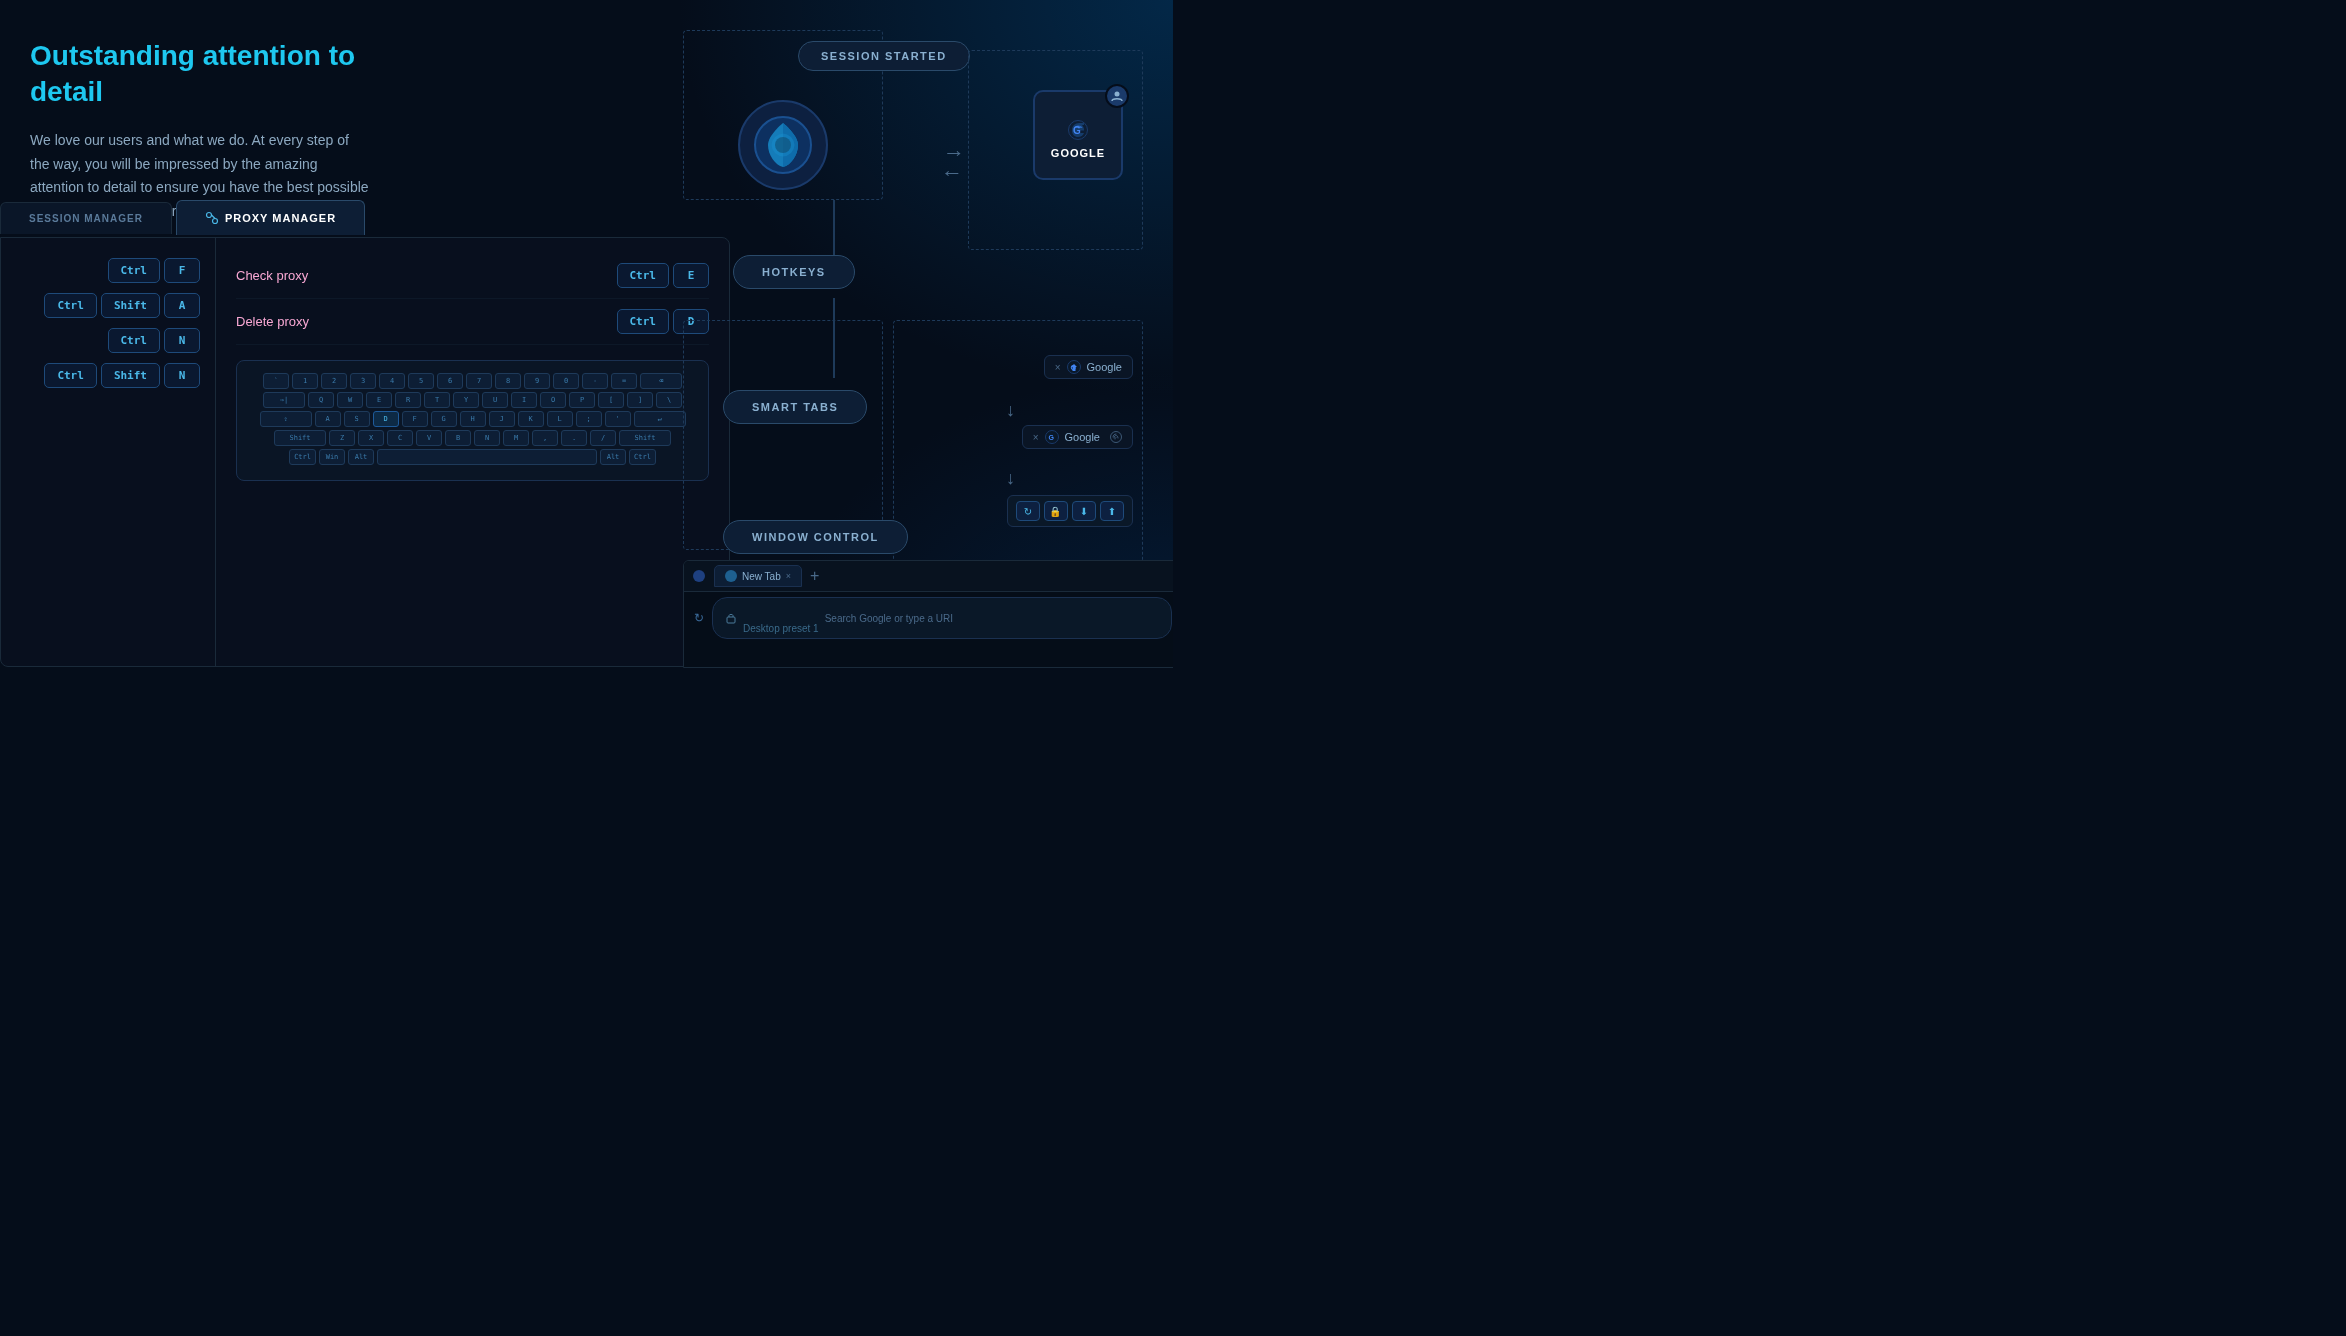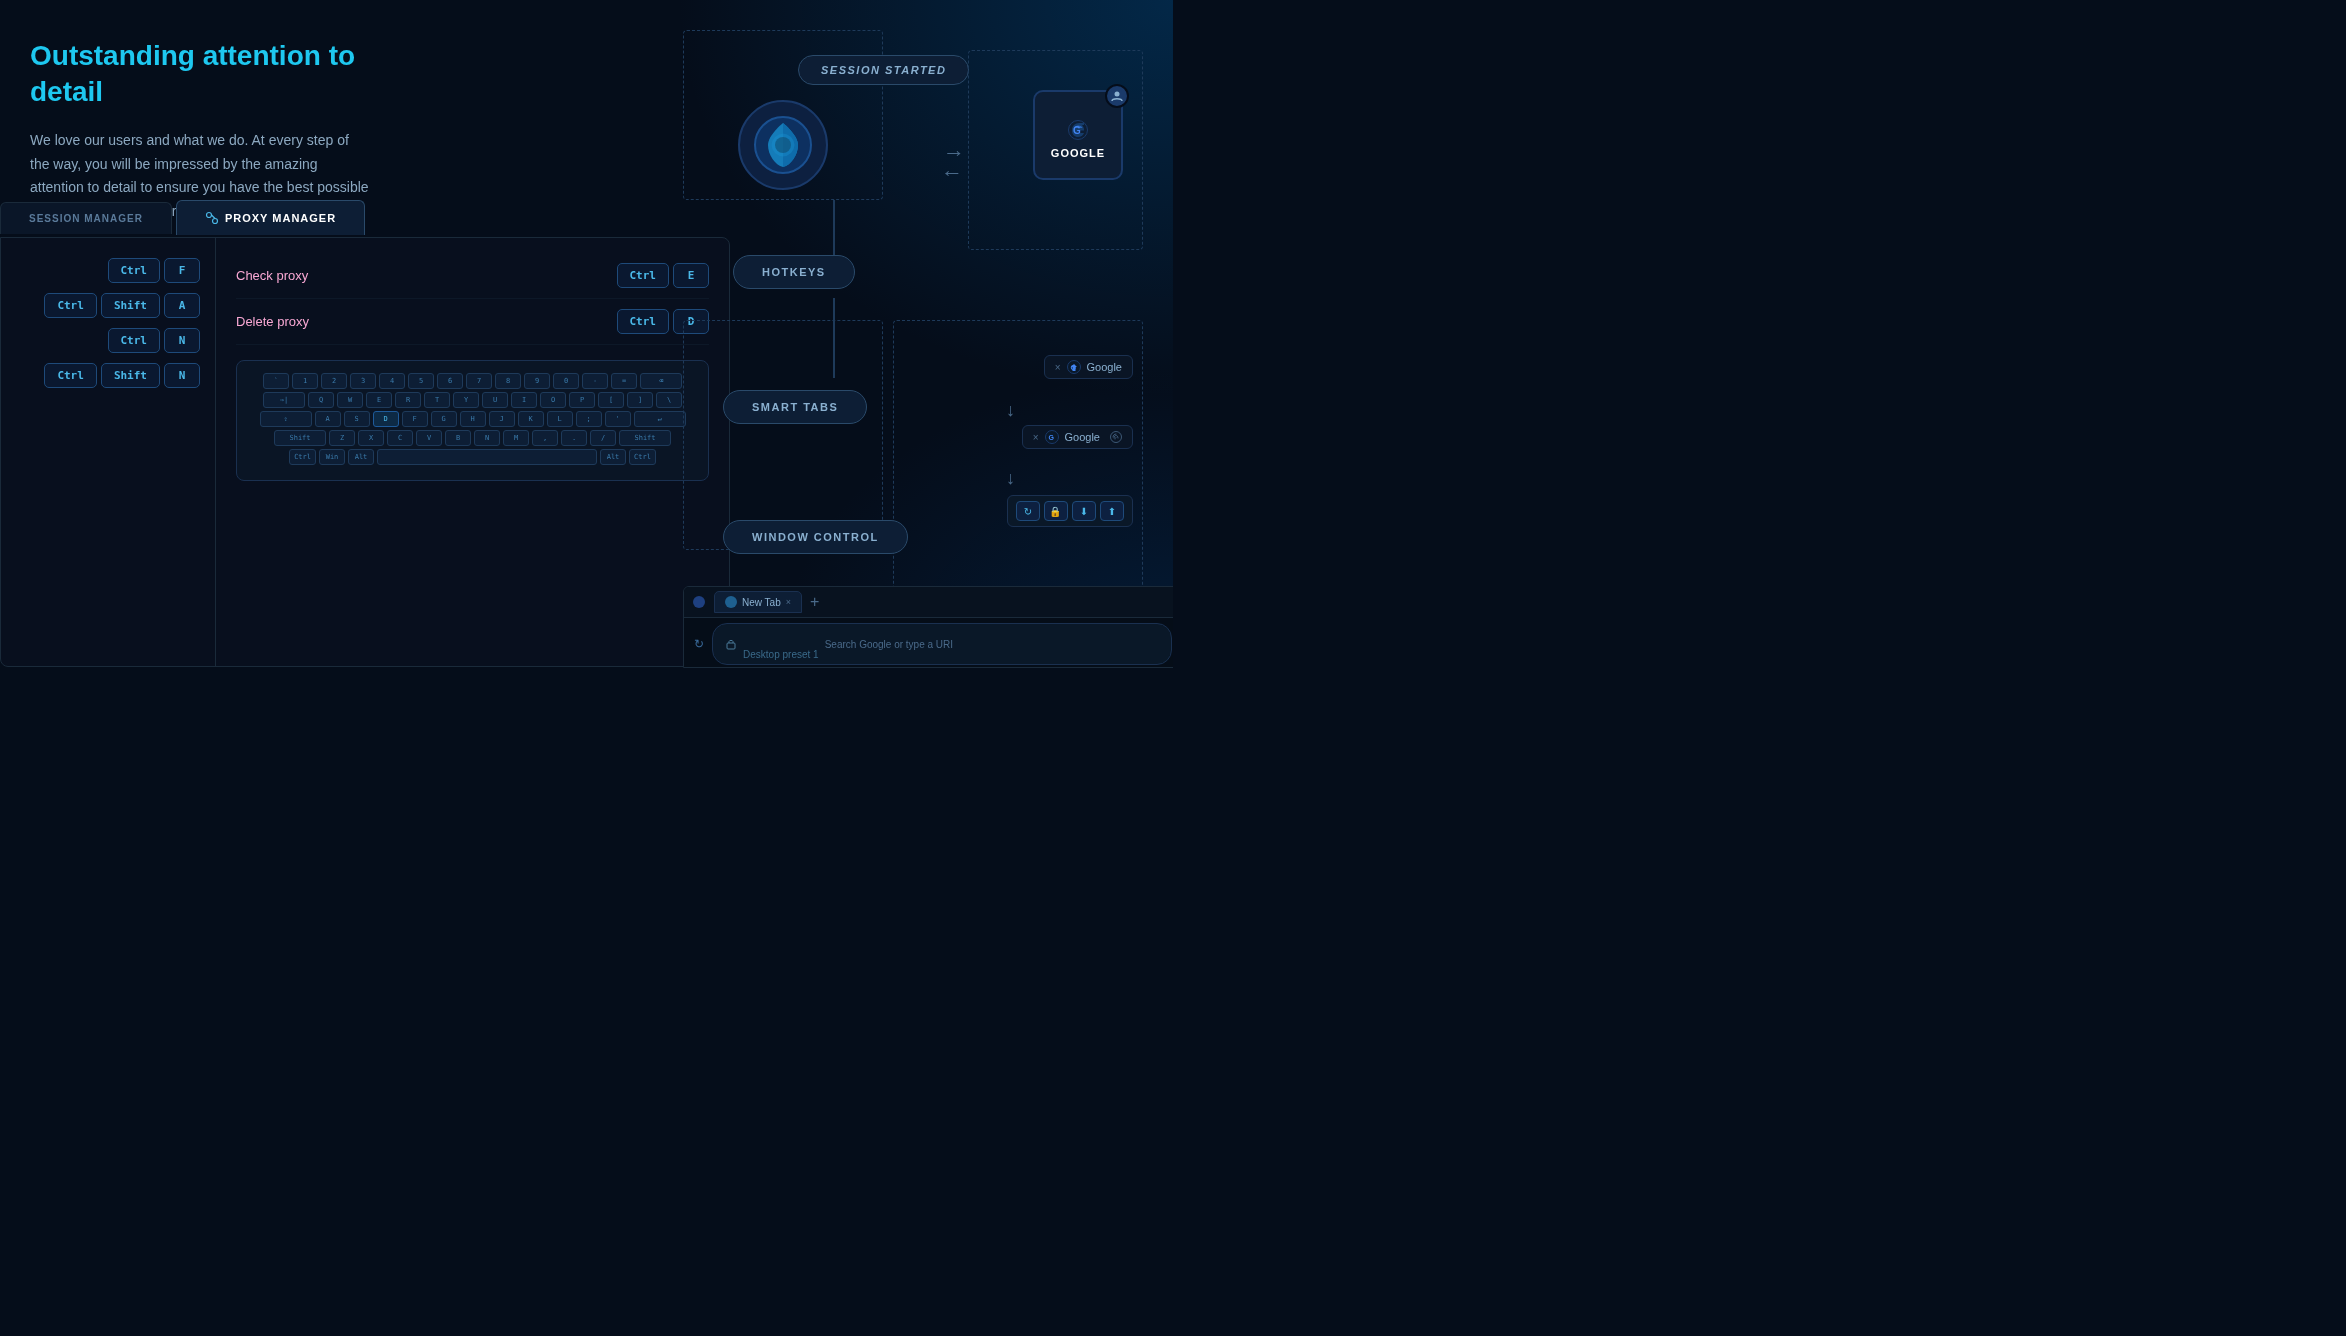--- a/index.html
+++ b/index.html
@@ -523,21 +523,21 @@
         <div class="key">Ctrl</div>
       </div>
     </div>
   </div>
 </div>
 
 <div class="diagram-section">
 
   <div class="dashed-box" style="top:30px; left:80px; width:200px; height:170px;"></div>
 
-  <div class="pill-label" style="top:55px; left:195px;font-style:italic;">SESSION STARTED</div>
+  <div class="pill-label" style="top:41px; left:195px;">SESSION STARTED</div>
 
   <div class="logo-circle" style="top:100px; left:135px;">
 
     <svg width="60" height="60" viewBox="0 0 60 60" fill="none">
       <circle cx="30" cy="30" r="28" fill="#0d3060" stroke="#1a5090" stroke-width="2"></circle>
       <path d="M30 8 C30 8 15 20 15 30 C15 40 22 50 30 52 C38 50 45 40 45 30 C45 20 30 8 30 8Z" fill="#1890d0" opacity="0.8"></path>
       <path d="M30 8 C30 8 45 20 45 30 C45 40 38 50 30 52" fill="#0d6aaa" opacity="0.9"></path>
       <circle cx="30" cy="30" r="8" fill="#050d1a" opacity="0.5"></circle>
       <path d="M22 22 Q30 15 38 22 Q45 30 38 38 Q30 45 22 38 Q15 30 22 22Z" fill="#1890d0" opacity="0.4"></path>
     </svg>
@@ -611,21 +611,21 @@
 
   <div class="action-strip" style="top:495px; right:40px;">
     <div class="action-btn">↻</div>
     <div class="action-btn">🔒</div>
     <div class="action-btn">⬇</div>
     <div class="action-btn">⬆</div>
   </div>
 
   <div class="feature-pill" style="top:520px; left:120px;">WINDOW CONTROL</div>
 
-  <div class="browser-bar" style="position:absolute; bottom:0; left:80px; right:0; height:82px; background:#050d18; border:1px solid #1a2a3a; border-radius:6px 6px 0 0;">
+  <div class="browser-bar" style="position:absolute; bottom:0; left:80px; right:0; height:108px; background:#050d18; border:1px solid #1a2a3a; border-radius:6px 6px 0 0;">
 
     <div class="browser-tabs-bar">
       <svg width="14" height="14" viewBox="0 0 14 14" fill="none" style="margin-right:4px;">
         <circle cx="7" cy="7" r="6" fill="#1e4080"></circle>
       </svg>
       <div class="browser-tab">
         <span class="globe-icon"></span>
         <span>New Tab</span>
         <span class="close-x">×</span>
       </div>

